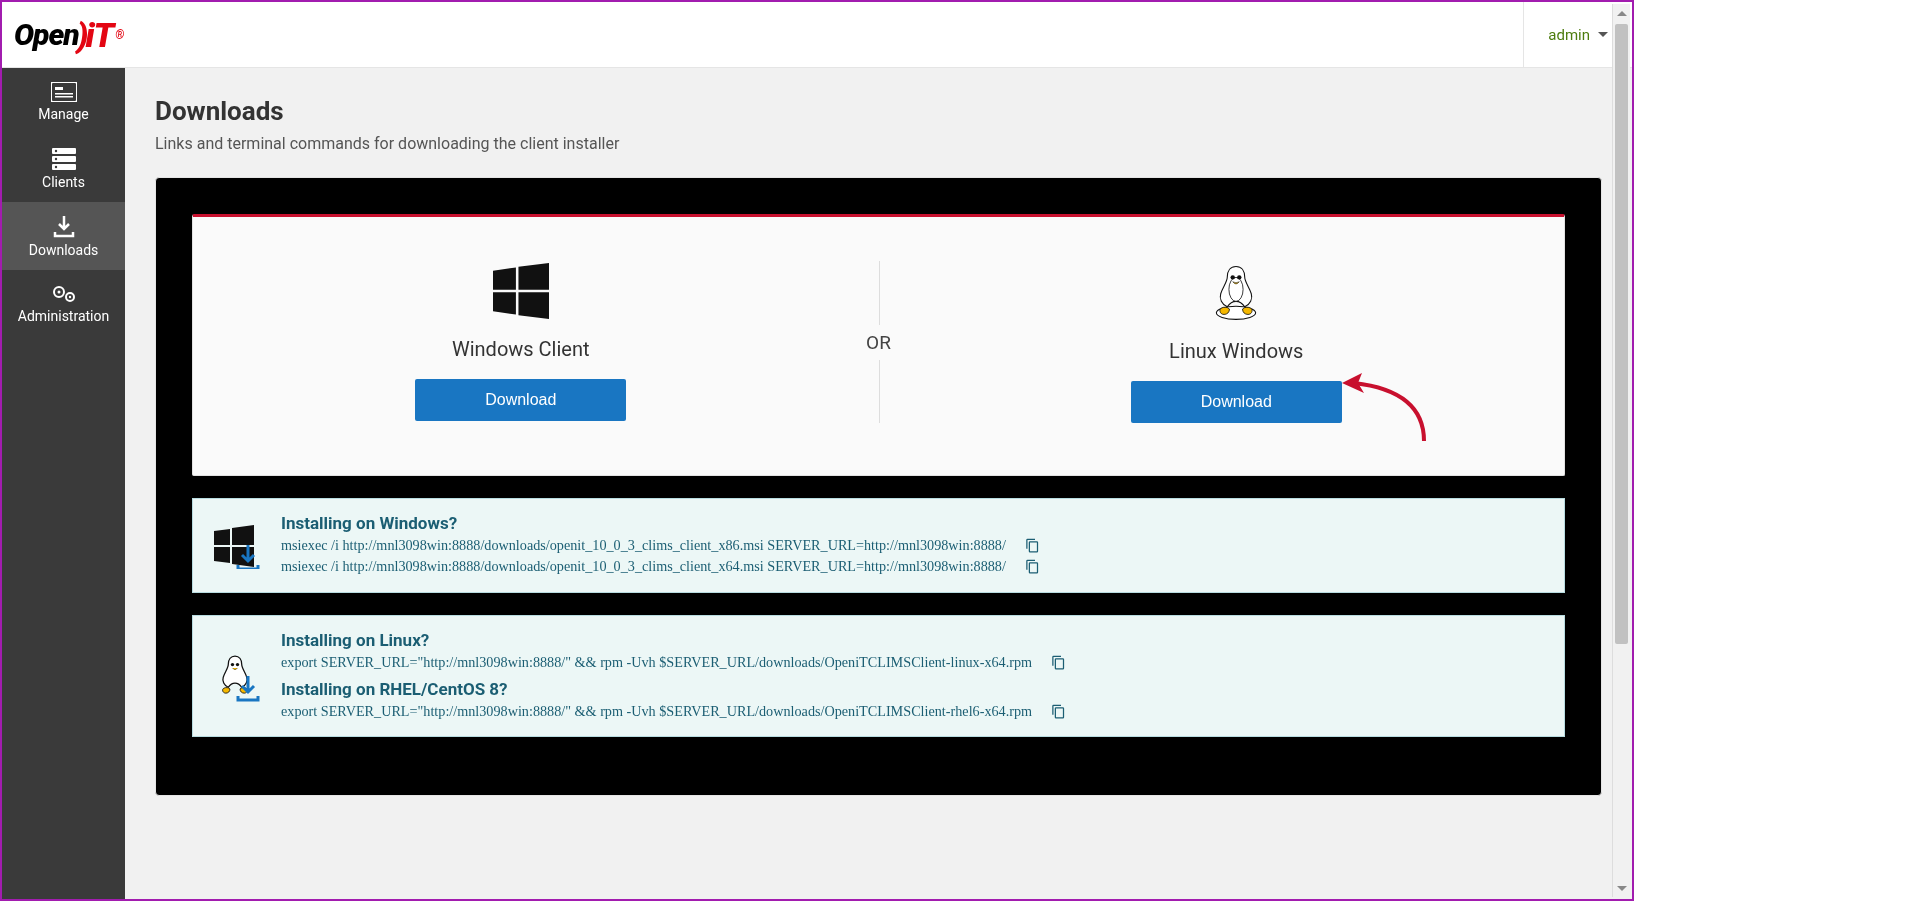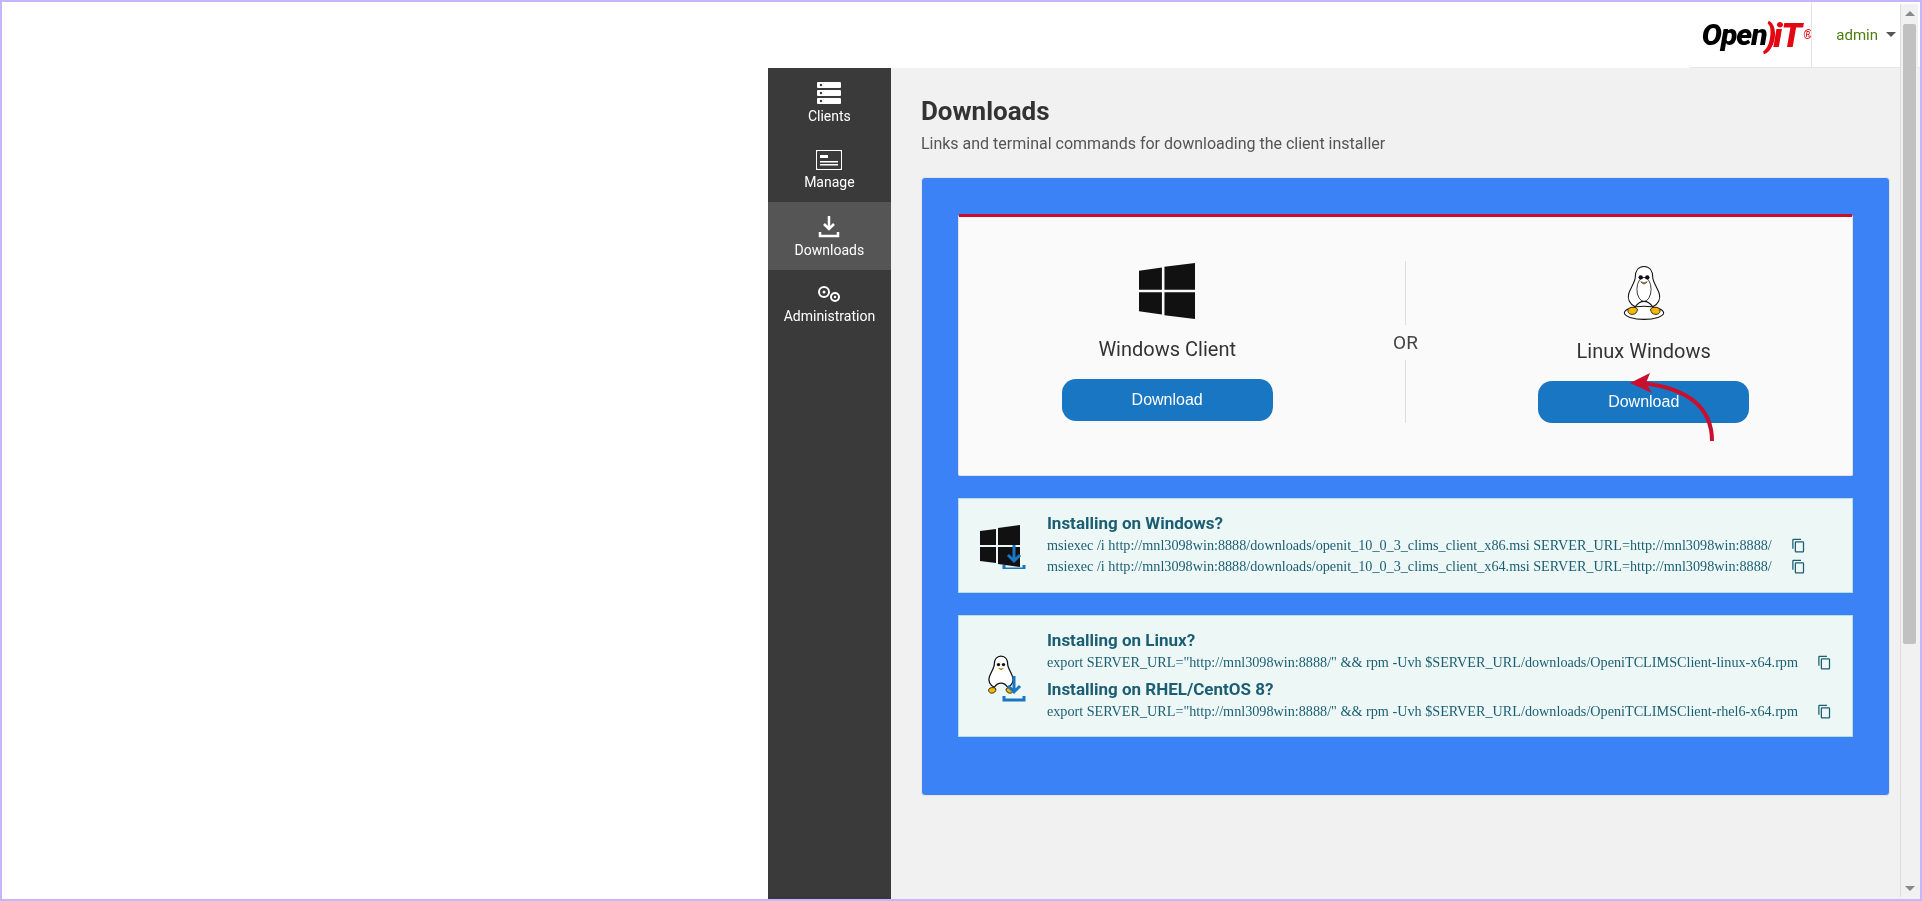--- a/index.html
+++ b/index.html
@@ -5,25 +5,24 @@
 * { box-sizing: border-box; margin: 0; padding: 0; }
 body {
   font-family: -apple-system, BlinkMacSystemFont, "Segoe UI", Roboto, "Helvetica Neue", Arial, sans-serif;
   background: #fff;
   color: #333;
   overflow: hidden;
 }
 .app {
   display: flex;
   flex-direction: column;
-  width: 1922px;
+  width: 1634px;
   height: 901px;
-  border: 2px solid #c4b5fd;
+  border: 2px solid #a21caf;
   position: relative;
-  align-items: flex-end;
 }
 .header {
   height: 66px;
   display: flex;
   align-items: center;
   justify-content: space-between;
   border-bottom: 1px solid #e5e5e5;
   padding: 0 0 0 12px;
   background: #fff;
 }
@@ -92,21 +91,21 @@
   font-size: 26px;
   font-weight: 700;
   color: #333;
 }
 .page-subtitle {
   font-size: 16px;
   color: #555;
   margin-top: 8px;
 }
 .card-wrap {
-  background: #3b82f6;
+  background: #000000;
   border: 1px solid #e5e5e5;
   border-radius: 4px;
   margin-top: 24px;
   padding: 36px;
 }
 .download-box {
   border: 1px solid #e2e2e2;
   border-top: 3px solid #c8102e;
   background: #fafafa;
   border-radius: 2px;
@@ -149,21 +148,21 @@
 .os-label {
   font-size: 20px;
   color: #333;
 }
 .download-btn {
   background: #1976c2;
   color: #fff;
   border: none;
   padding: 12px 70px;
   font-size: 16px;
-  border-radius: 14px;
+  border-radius: 2px;
   cursor: pointer;
 }
 .install-panel {
   border: 1px solid #b8dce0;
   background: #ecf7f6;
   border-radius: 0;
   padding: 14px 20px;
   display: flex;
   gap: 18px;
   margin-bottom: 22px;
@@ -250,38 +249,38 @@
     </div>
     <div class="user-menu">
       <span>admin</span>
       <span class="caret"></span>
     </div>
   </div>
 
   <div class="body">
     <div class="sidebar">
       <div class="sidebar-item">
+        <svg width="26" height="20" viewBox="0 0 26 20">
+            <rect x="0" y="0" width="26" height="20" rx="2" fill="none" stroke="#fff" stroke-width="2"></rect>
+            <rect x="4" y="5" width="8" height="3"></rect>
+            <rect x="4" y="11" width="18" height="1.5"></rect>
+            <rect x="4" y="14" width="18" height="1.5"></rect>
+          </svg>
+        <span>Manage</span>
+      </div>
+      <div class="sidebar-item">
         <svg width="24" height="22" viewBox="0 0 24 22">
             <rect x="0" y="0" width="24" height="6" rx="1"></rect>
             <rect x="0" y="8" width="24" height="6" rx="1"></rect>
             <rect x="0" y="16" width="24" height="6" rx="1"></rect>
             <circle cx="4" cy="3" r="1.2" fill="#3a3a3a"></circle>
             <circle cx="4" cy="11" r="1.2" fill="#3a3a3a"></circle>
             <circle cx="4" cy="19" r="1.2" fill="#3a3a3a"></circle>
           </svg>
         <span>Clients</span>
-      </div>
-      <div class="sidebar-item">
-        <svg width="26" height="20" viewBox="0 0 26 20">
-            <rect x="0" y="0" width="26" height="20" rx="2" fill="none" stroke="#fff" stroke-width="2"></rect>
-            <rect x="4" y="5" width="8" height="3"></rect>
-            <rect x="4" y="11" width="18" height="1.5"></rect>
-            <rect x="4" y="14" width="18" height="1.5"></rect>
-          </svg>
-        <span>Manage</span>
       </div>
       <div class="sidebar-item active">
         <svg width="22" height="22" viewBox="0 0 22 22">
             <path d="M11 0v12M6 8l5 5 5-5" stroke="#fff" stroke-width="2.5" fill="none"></path>
             <path d="M2 16v4h18v-4" stroke="#fff" stroke-width="2.5" fill="none"></path>
           </svg>
         <span>Downloads</span>
       </div>
       <div class="sidebar-item">
         <svg width="26" height="20" viewBox="0 0 26 20">

